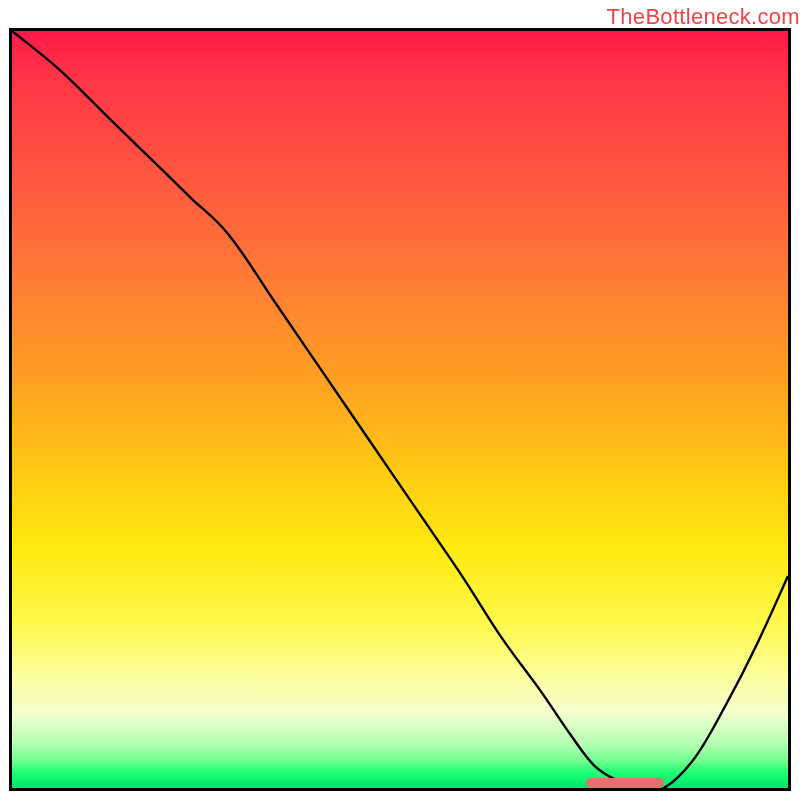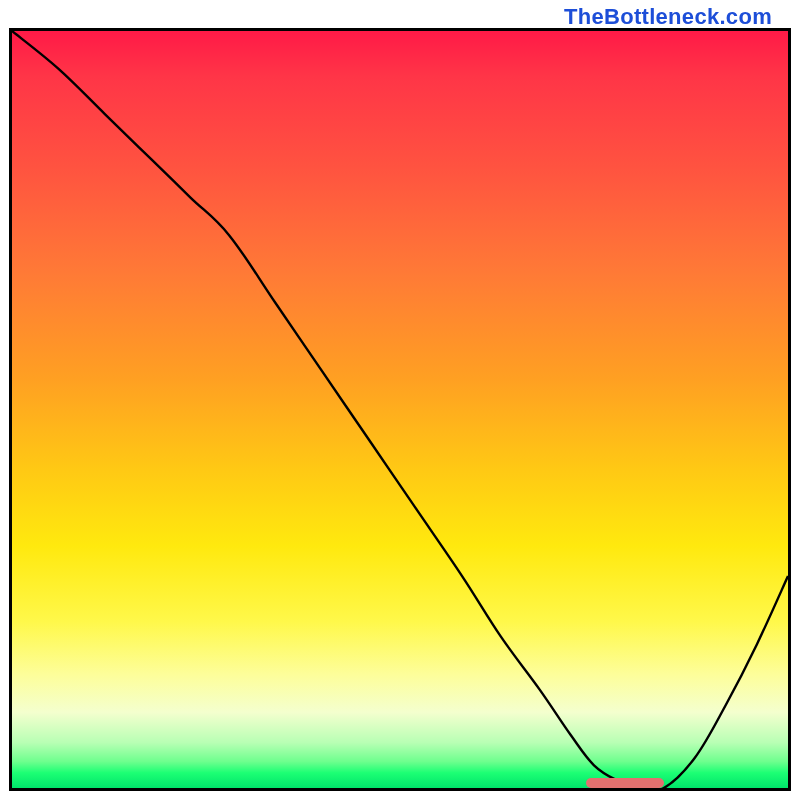--- a/index.html
+++ b/index.html
@@ -12,24 +12,24 @@
   }
   .stage {
     position: relative;
     width: 800px;
     height: 800px;
     background: #ffffff;
   }
   .watermark {
     position: absolute;
     top: 4px;
-    right: 28px;
+    right: 0;
     font-size: 22px;
-    font-weight: 700;
-    color: #1d4ed8;
+    font-weight: 400;
+    color: #ef4444;
     letter-spacing: 0.3px;
     z-index: 20;
     pointer-events: none;
   }
   .plot-frame {
     position: absolute;
     left: 9px;
     top: 28px;
     width: 782px;
     height: 763px;

